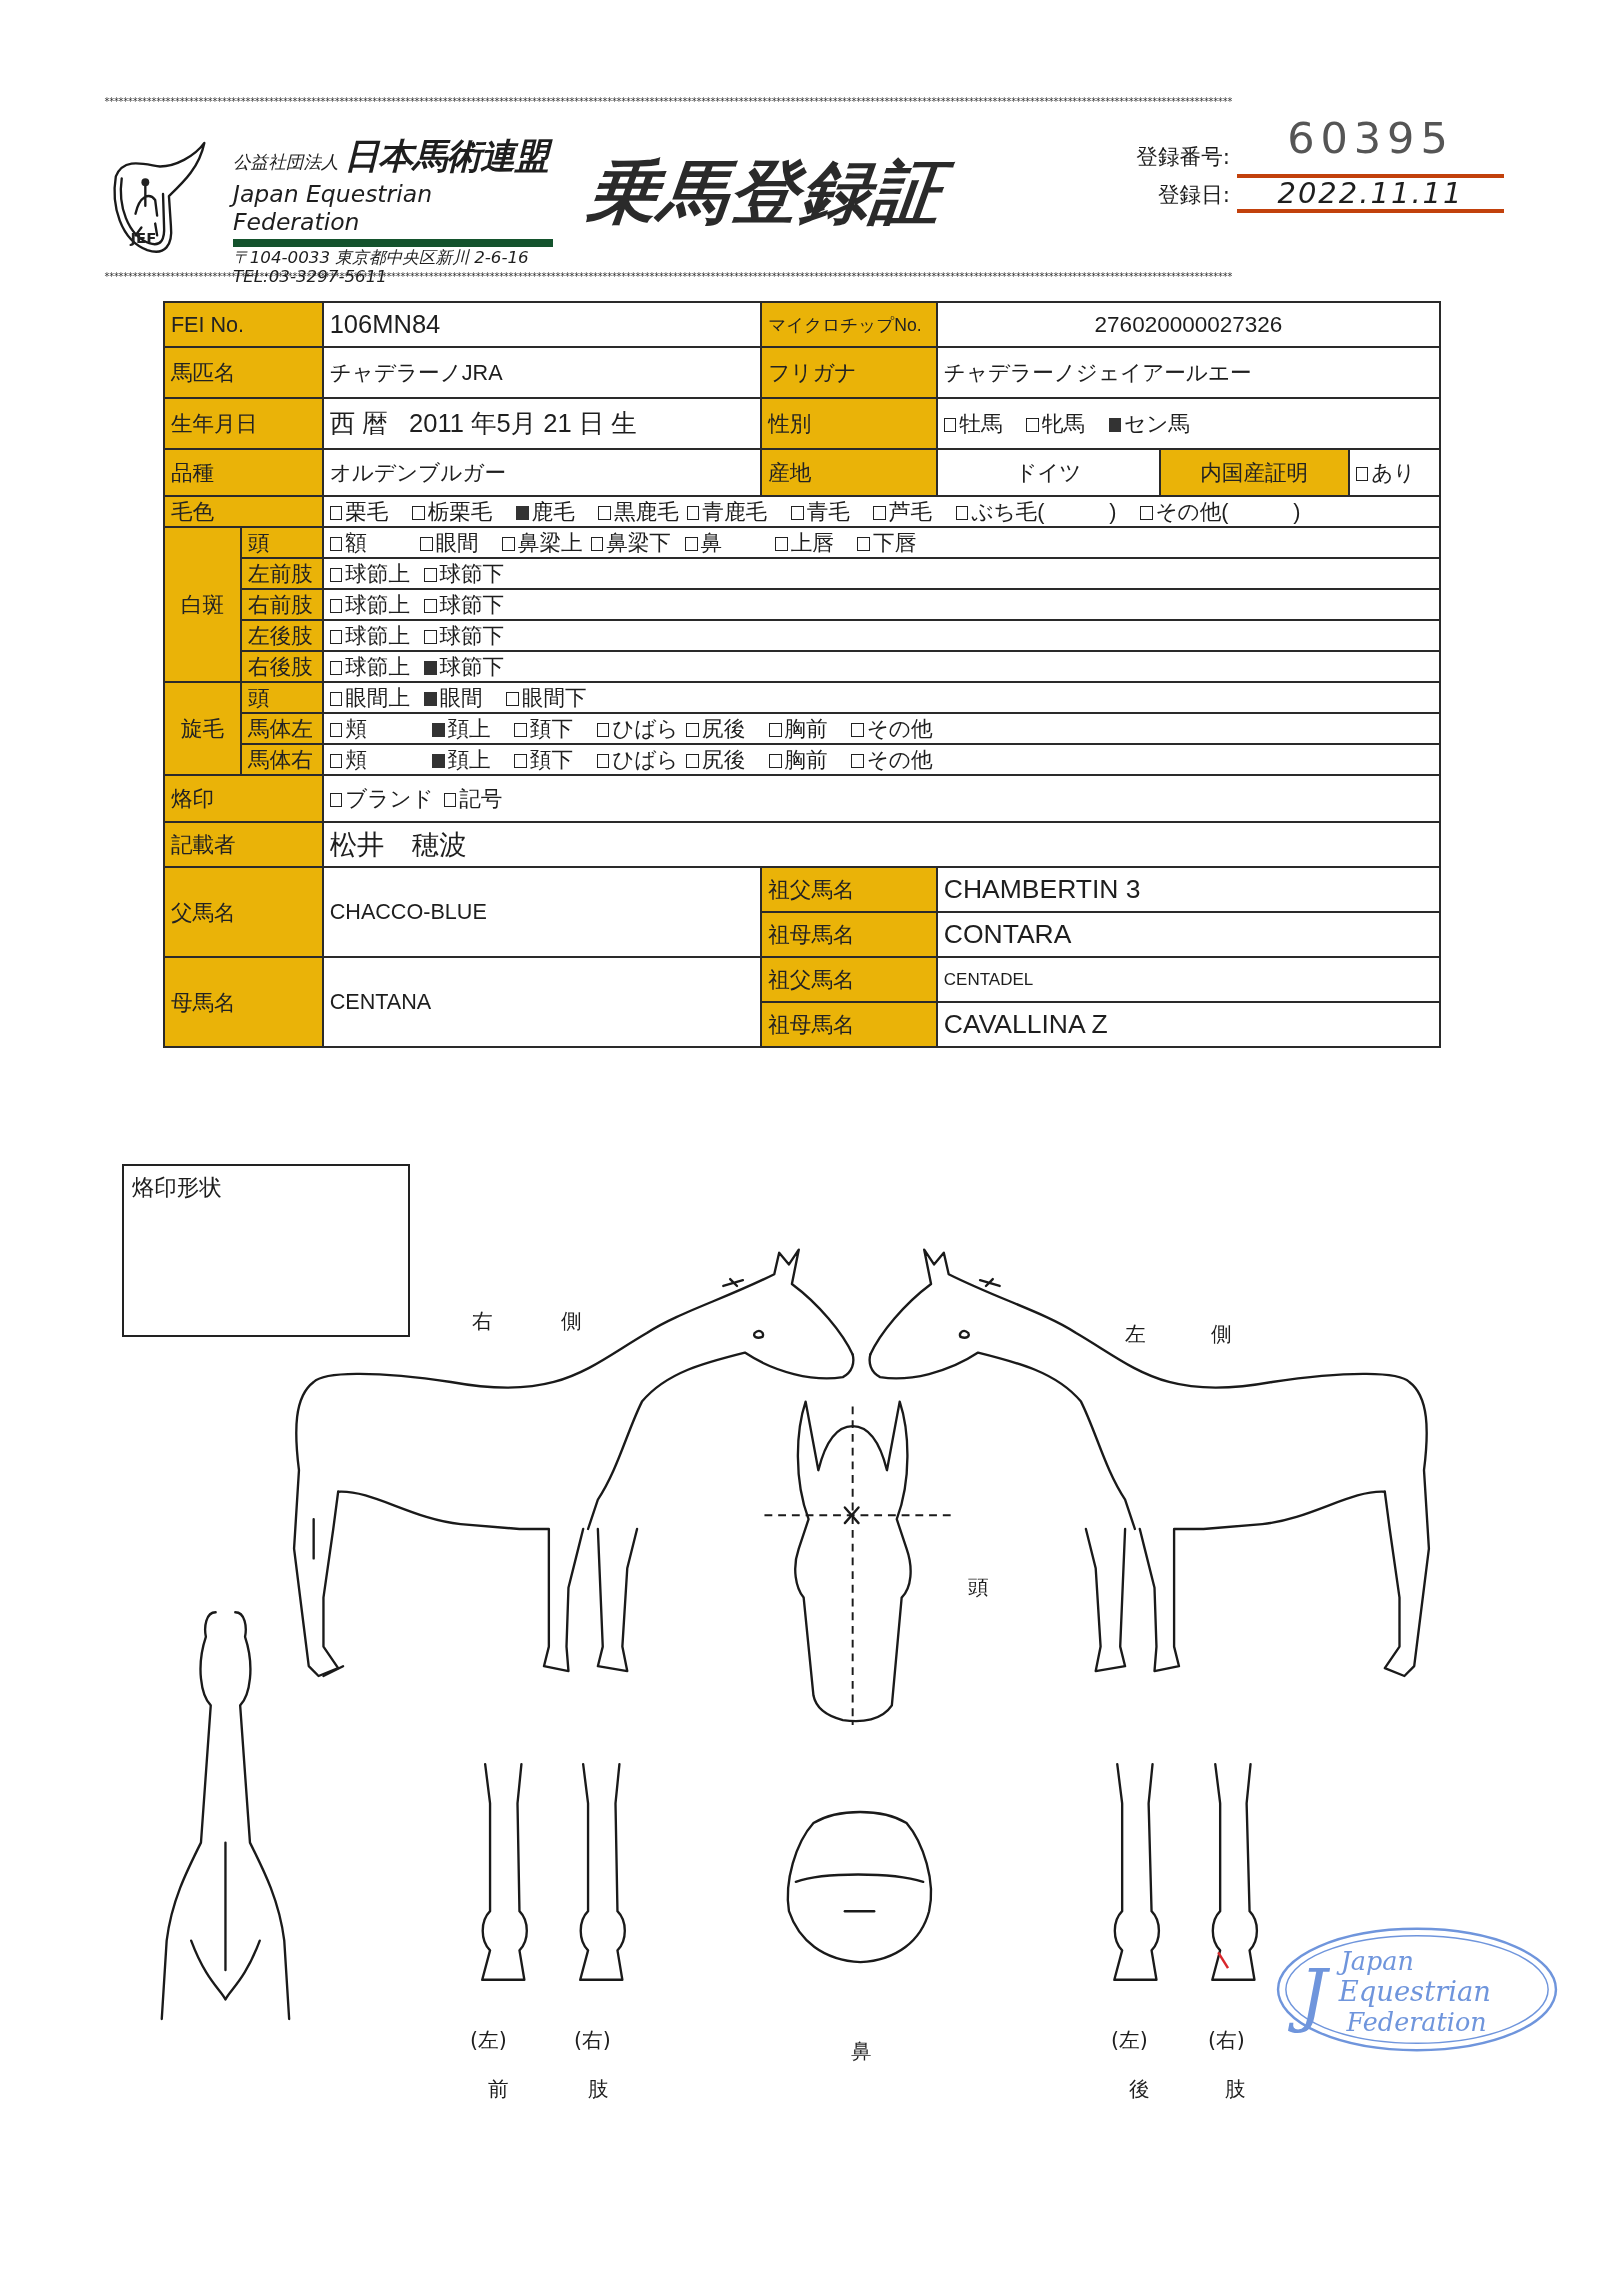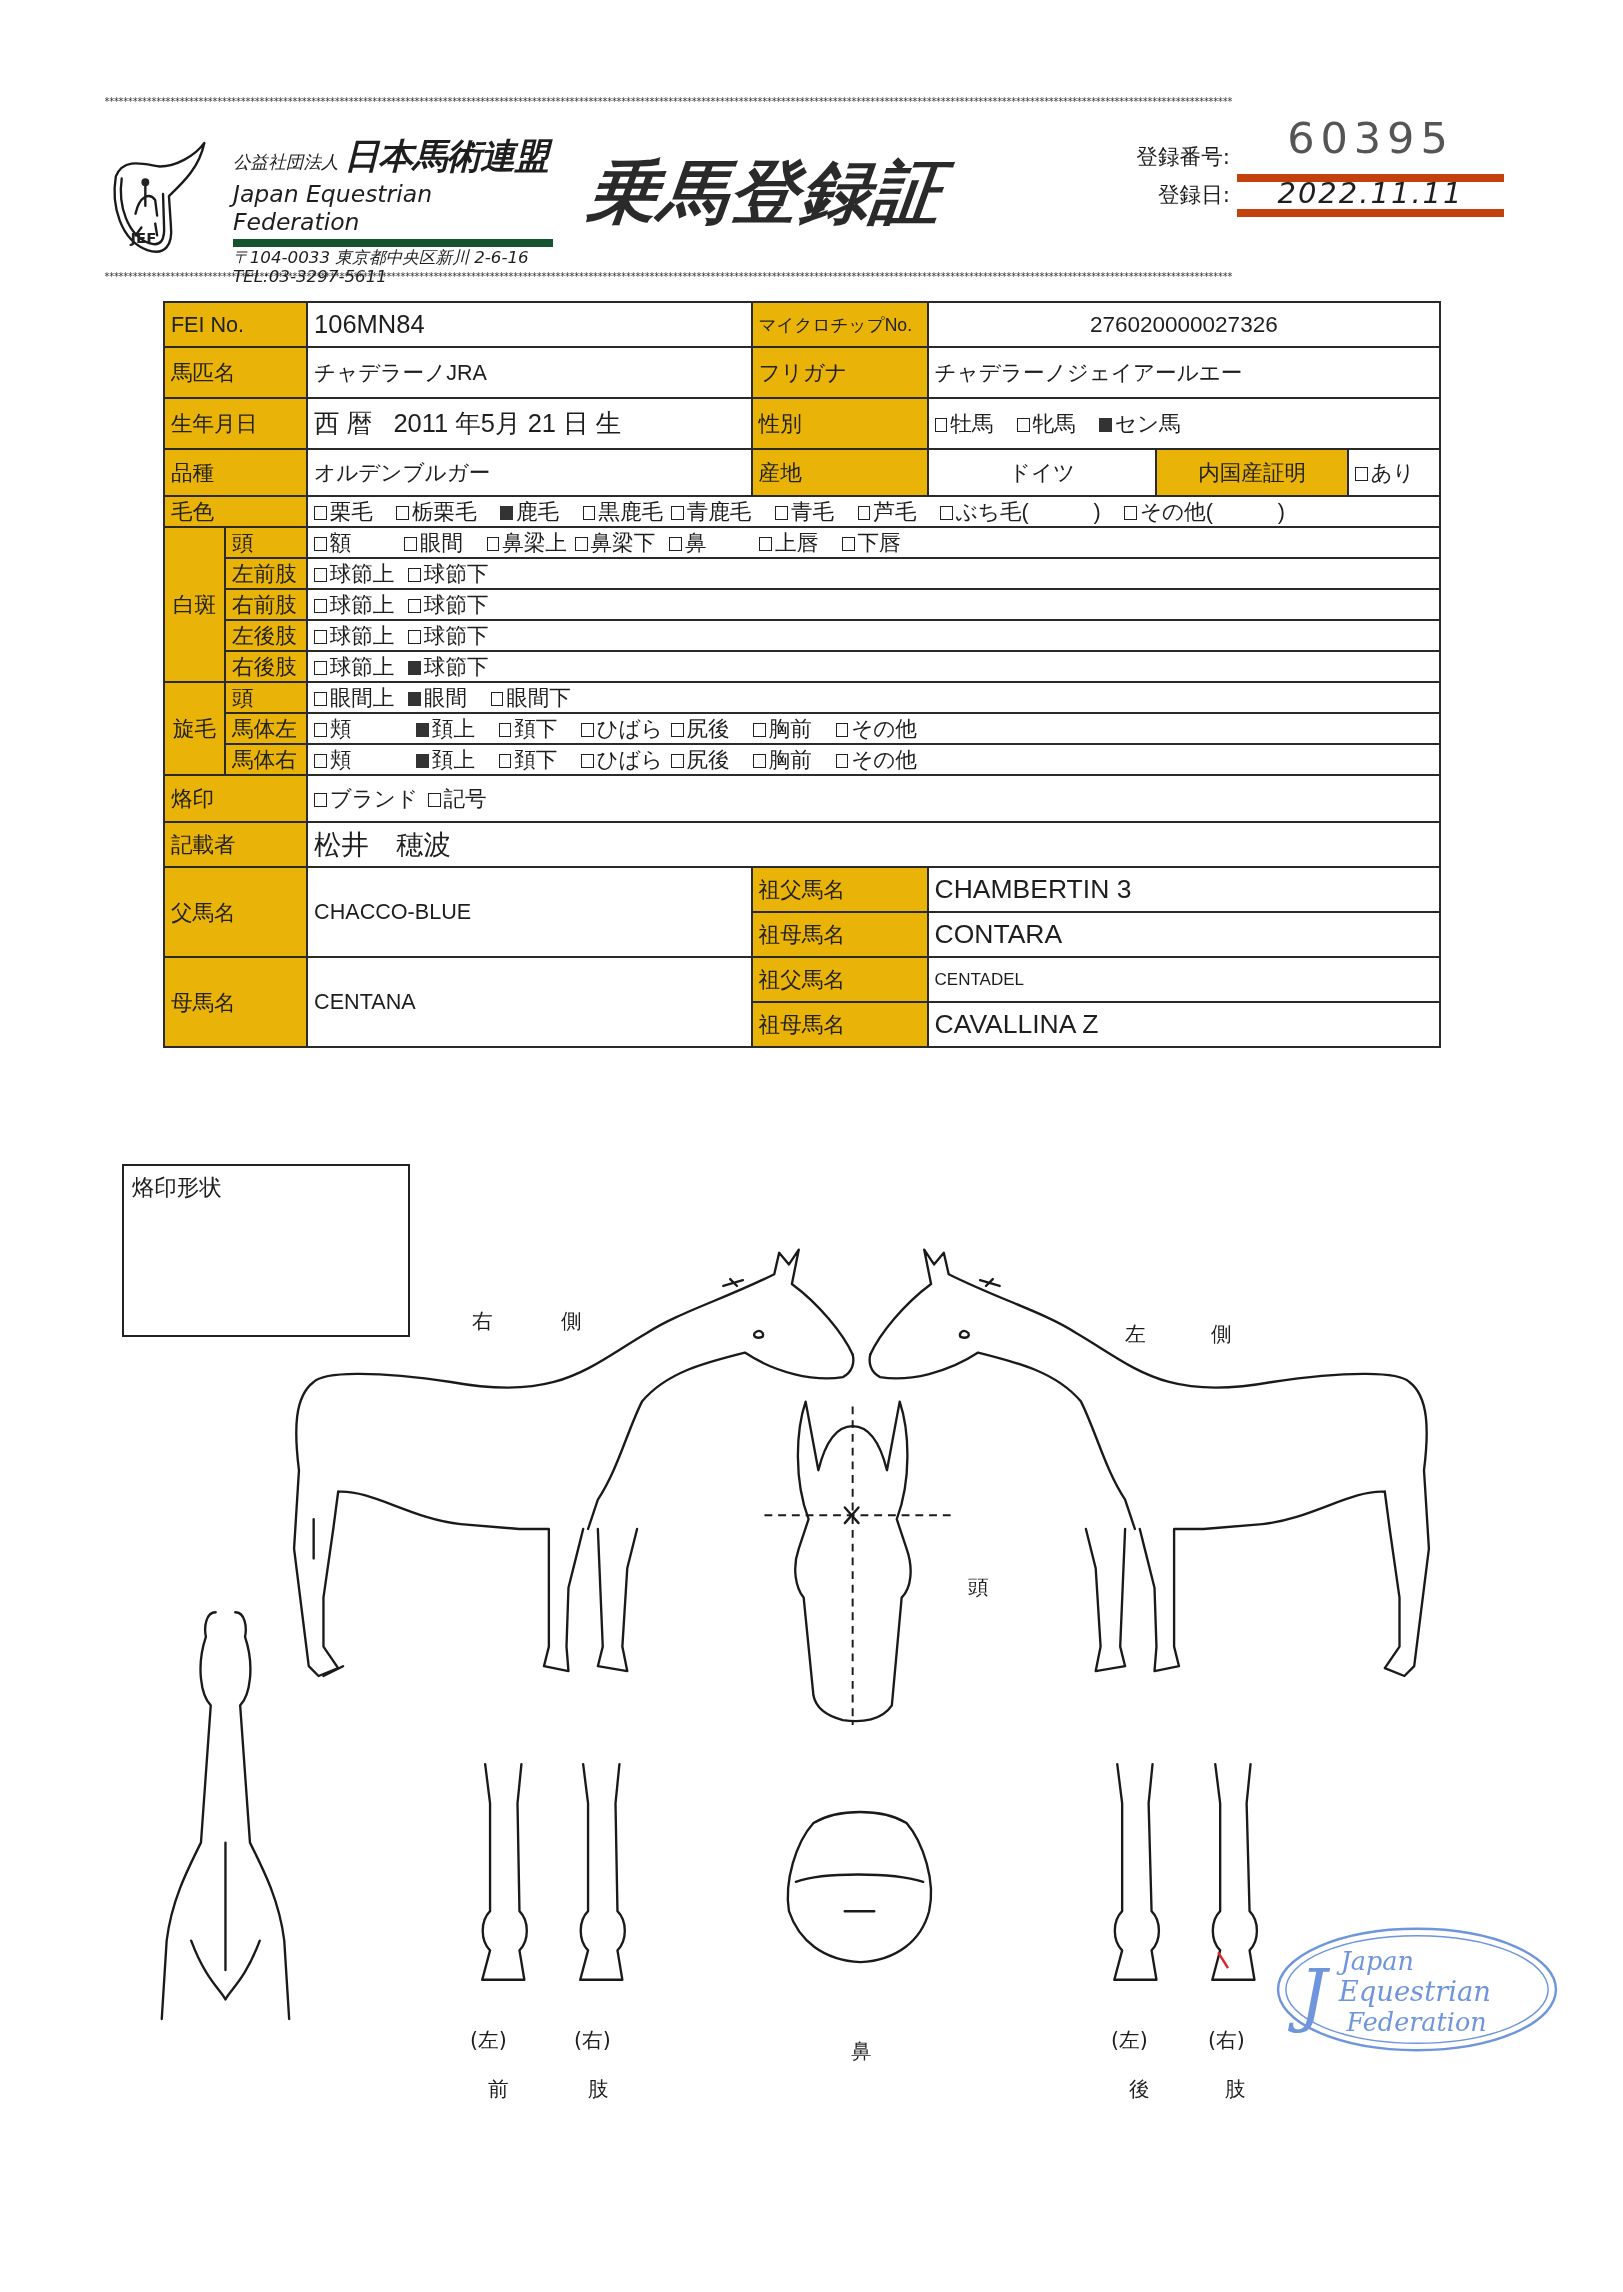--- a/index.html
+++ b/index.html
@@ -8,21 +8,21 @@
   .logo{position:absolute;left:106px;top:137px;width:118px;height:120px;}
   .org{position:absolute;left:233px;top:133px;}
   .org .jp{font-size:17.6px;font-style:italic;}
   .org .jp b{font-size:35px;font-weight:bold;font-style:italic;letter-spacing:-1px;}
   .org .en{font-size:23.5px;font-style:italic;margin-top:0px;border-bottom:8px solid #14532d;padding-bottom:2.9px;width:320px;}
   .org .addr{font-size:16.7px;font-style:italic;line-height:17.6px;margin-top:2px;}
   .title{position:absolute;left:588px;top:147px;font-size:69px;font-weight:bold;font-style:italic;letter-spacing:2px;color:#2a2a2a;transform:skewX(-6deg);}
   .reg{position:absolute;left:1117px;top:113px;width:387px;}
   .reg .row{position:relative;height:63px;}
   .reg .lbl{position:absolute;right:274px;font-size:21.6px;}
-  .reg .val{position:absolute;left:120px;width:267px;border-bottom:8px solid #c2410c;text-align:center;font-style:italic;}
+  .reg .val{position:absolute;left:120px;width:267px;border-bottom:4px solid #c2410c;text-align:center;font-style:italic;}
   .reg .num .val{top:0;height:61px;font-size:43px;font-style:normal;color:#555;letter-spacing:5.9px;}
   .reg .num .lbl{top:29px;}
   .reg .date .val{top:0;height:33px;font-size:29px;letter-spacing:2px;}
   .reg .date .lbl{top:3.9px;}
 
   table.form{position:absolute;left:163px;top:301px;width:1278px;border-collapse:collapse;font-family:"Liberation Sans","DejaVu Sans",sans-serif;}
   table.form td{border:2.9px solid #2a2a2a;padding:0 5.9px;height:43px;font-size:21.6px;white-space:nowrap;}
   td.h{background:#eab308;font-size:19.6px;color:#222;}
   td.big{font-size:29px;}
   td.small{height:25.5px !important;font-size:19.6px;padding:0 3.9px;}
@@ -126,21 +126,21 @@
       <span class="opt" style="margin-right:2px"><span class="cb"></span><span>黒鹿毛</span></span>
       <span class="opt" style="margin-right:18px"><span class="cb"></span><span>青鹿毛</span></span>
       <span class="opt"><span class="cb"></span><span>青毛</span></span>
       <span class="opt"><span class="cb"></span><span>芦毛</span></span>
       <span class="opt"><span class="cb"></span><span>ぶち毛(　　　)</span></span>
       <span class="opt" style="margin-right:0"><span class="cb"></span><span>その他(　　　)</span></span>
     </td>
   </tr>
 
   <tr>
-    <td class="h" rowspan="5" style="text-align:center;padding:8px">白斑</td>
+    <td class="h" rowspan="5" style="text-align:center;padding:16px">白斑</td>
     <td class="h small">頭</td>
     <td class="small" colspan="5">
       <span class="opt" style="margin-right:47px"><span class="cb"></span><span>額</span></span>
       <span class="opt"><span class="cb"></span><span>眼間</span></span>
       <span class="opt" style="margin-right:2px"><span class="cb"></span><span>鼻梁上</span></span>
       <span class="opt" style="margin-right:8px"><span class="cb"></span><span>鼻梁下</span></span>
       <span class="opt" style="margin-right:47px"><span class="cb"></span><span>鼻</span></span>
       <span class="opt"><span class="cb"></span><span>上唇</span></span>
       <span class="opt"><span class="cb"></span><span>下唇</span></span>
     </td>

